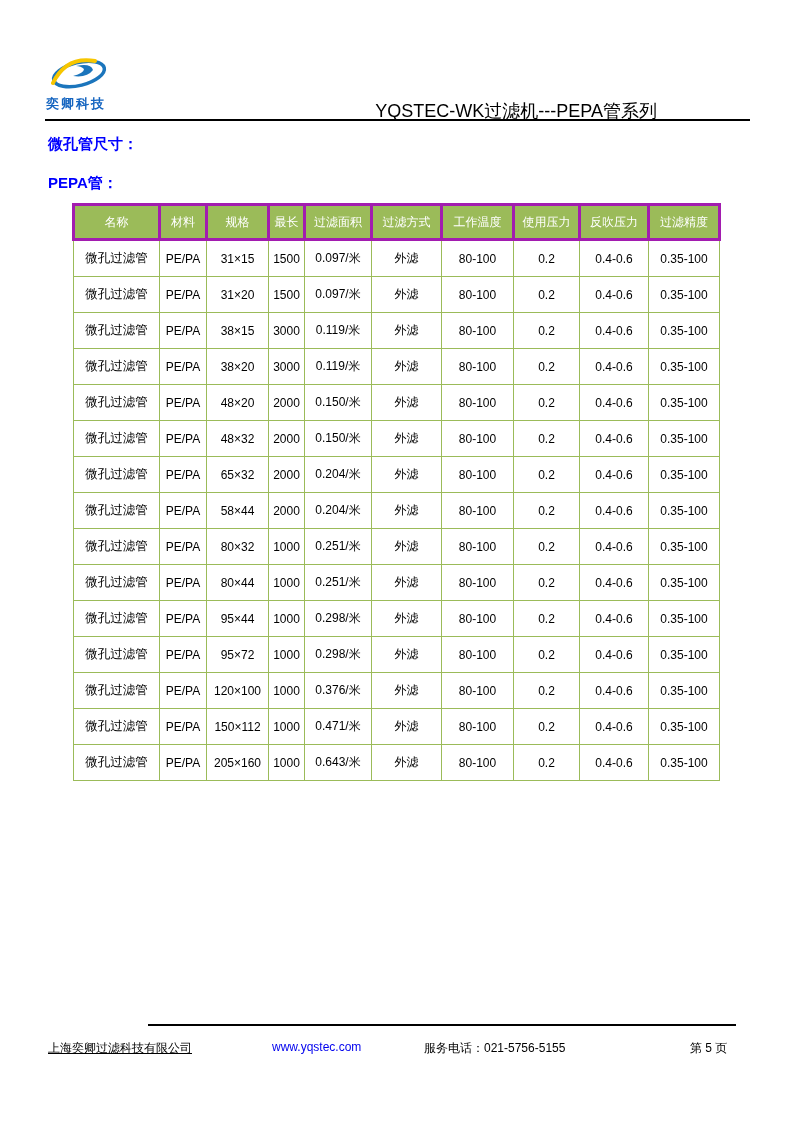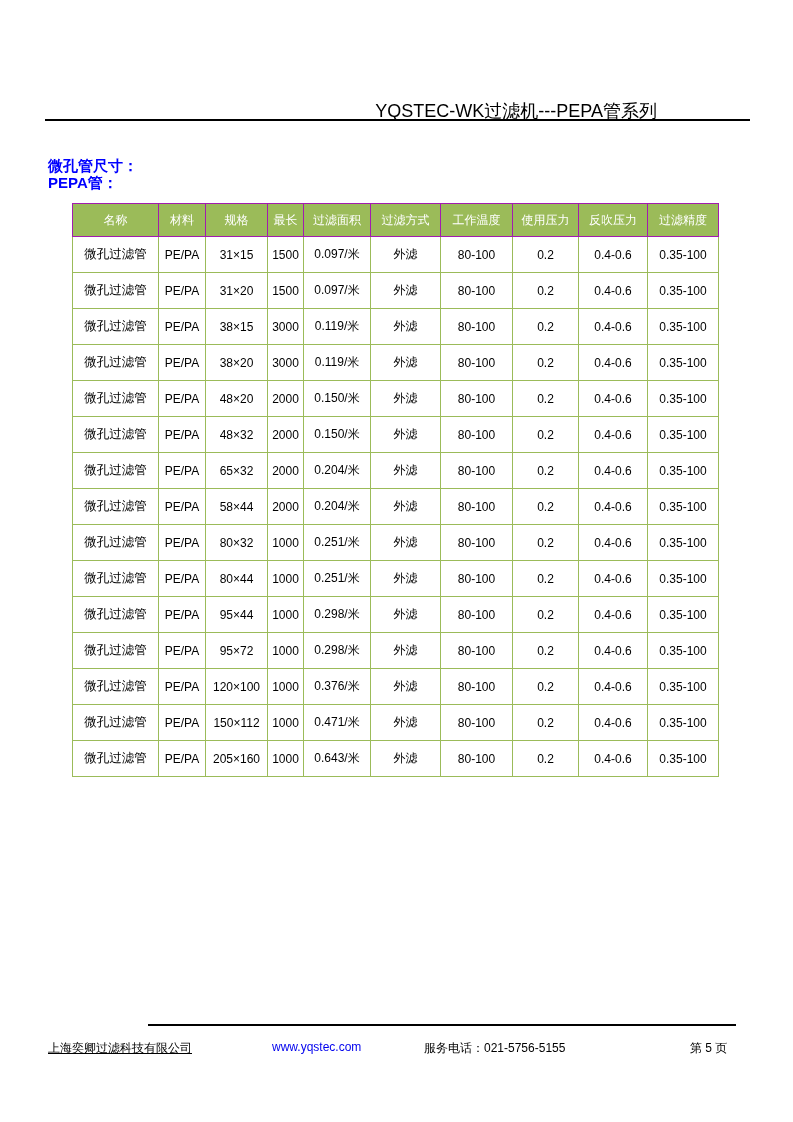--- a/index.html
+++ b/index.html
@@ -25,32 +25,32 @@
     position:absolute; top:99px; right:136px;
     font-size: 18px; color:#000;
   }
   .header-rule {
     position:absolute; top:119px; left:45px; width:705px; height:0;
     border-top: 2px solid #000;
   }
 
   
   .sec-title { position:absolute; left:48px; font-size:15px; font-weight:bold; color:#0000ff; }
-  .sec-title.t1 { top:157px; }
+  .sec-title.t1 { top:135px; }
   .sec-title.t2 { top:174px;text-align:center; }
 
   
   .spec-table {
     position:absolute; left:72px; top:203px;
     width:646px; border-collapse:collapse; table-layout:fixed;
     font-size:12px;
   }
   .spec-table th {
     background:#9bbb59; color:#ffffff; font-weight:normal;
-    height:30px; border:1px solid #a21caf; text-align:center;
+    height:30px; border:3px solid #a21caf; text-align:center;
     font-size:12px;
   }
   .spec-table td {
     height:35px; border:1px solid #9bbb59; text-align:center;
     color:#000; background:#fff; padding:0 2px;
     font-size:12px;
   }
   .spec-table td:first-child { font-size:12.5px; }
 
   
@@ -62,20 +62,30 @@
   .f-company { left:48px;text-decoration:underline; }
   .f-site { left:272px; color:#0000ee; text-decoration:none; }
   .f-phone { left:424px; }
   .f-page { left:690px; }
 </style>
 </head>
 <body>
 
 <div class="page">
 
+  <div class="logo">
+    <span>
+      <svg width="64" height="40" viewBox="0 0 64 40">
+        <ellipse cx="33" cy="20" rx="26" ry="11.5" fill="none" stroke="#1b75bc" stroke-width="3.5" transform="rotate(-14 33 20)"></ellipse>
+        <path d="M7 29 Q 20 2 49 7" fill="none" stroke="#f7c600" stroke-width="4" stroke-linecap="round"></path>
+        <path d="M30 12 Q 45 9 47 16 Q 41 24 27 22 Q 38 19 38 15 Q 35 12 30 12 Z" fill="#1b75bc"></path>
+      </svg>
+    </span>
+    <div class="logo-text">奕卿科技</div>
+  </div>
 
   <div class="doc-title">YQSTEC-WK过滤机---PEPA管系列</div>
   <div class="header-rule"></div>
 
   <div class="sec-title t1">微孔管尺寸：</div>
   <div class="sec-title t2">PEPA管：</div>
 
   <table class="spec-table">
     <colgroup>
         <col style="width: 86px;">

